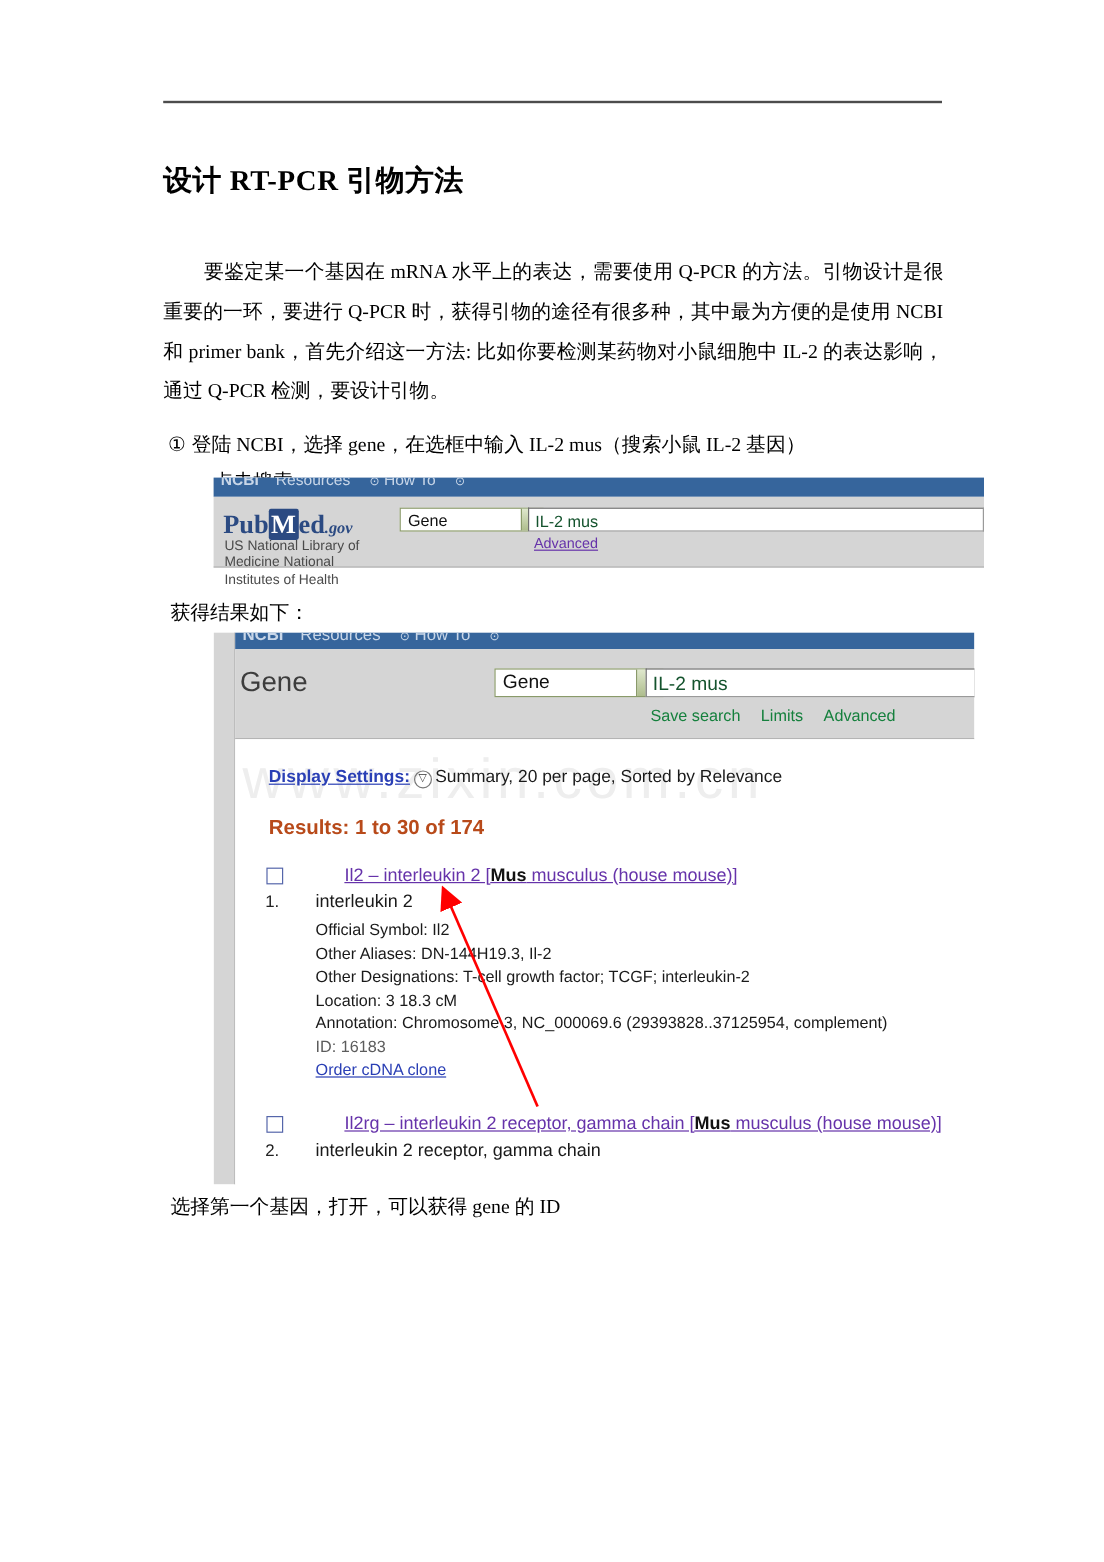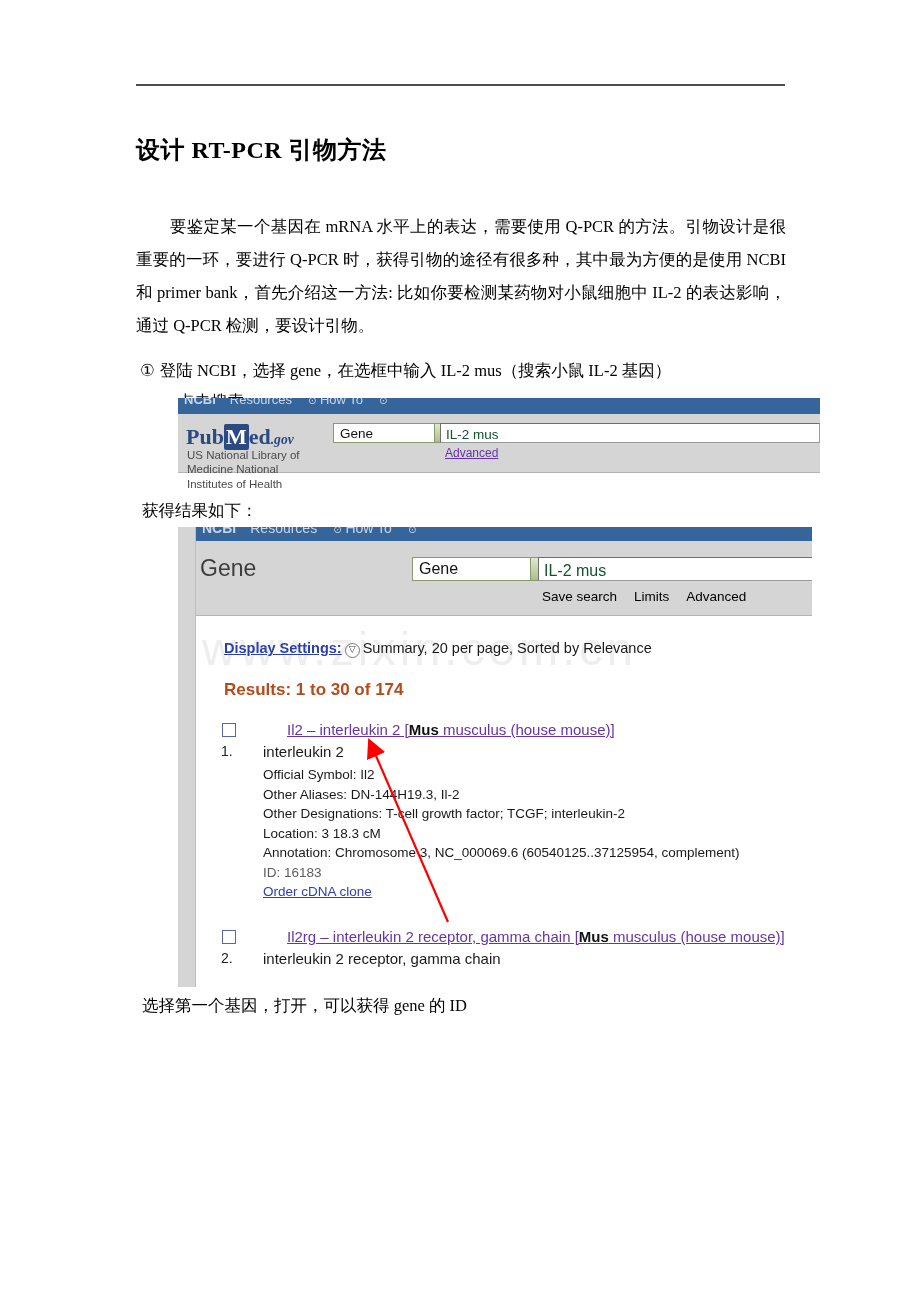--- a/index.html
+++ b/index.html
@@ -162,21 +162,21 @@
     color: #14532d;
   }
   .q-input span { padding-left: 5px; }
 
   .link-row {
     position: absolute;
     font-family: "Liberation Sans", "DejaVu Sans", sans-serif;
     color: #2a3fb5;
     white-space: nowrap;
   }
-  .link-row a { color: #000000; text-decoration: none; }
+  .link-row a { color: #15803d; text-decoration: none; }
   .link-row .ul { text-decoration: underline; color: #6633aa; }
 
   
   #shot1 {
     position: absolute;
     left: 178px;
     top: 398px;
     width: 642px;
     height: 95px;
     background: #ffffff;
@@ -432,21 +432,21 @@
     <div class="result" id="result1">
       <div class="res-check"></div>
       <div class="res-num">1.</div>
       <div class="res-title"><span>Il2 – interleukin 2 [</span><b>Mus</b><span> musculus (house mouse)]</span></div>
       <div class="res-desc">interleukin 2</div>
       <div class="res-fields">
         <div>Official Symbol: Il2</div>
         <div>Other Aliases: DN-144H19.3, Il-2</div>
         <div>Other Designations: T-cell growth factor; TCGF; interleukin-2</div>
         <div>Location: 3 18.3 cM</div>
-        <div>Annotation: Chromosome 3, NC_000069.6 (60540125..37125954, complement)</div>
+        <div>Annotation: Chromosome 3, NC_000069.6 (29393828..37125954, complement)</div>
         <div class="dim">ID: 16183</div>
         <div class="order-link">Order cDNA clone</div>
       </div>
     </div>
 
     <div class="result" id="result2">
       <div class="res-check"></div>
       <div class="res-num">2.</div>
       <div class="res-title"><span>Il2rg – interleukin 2 receptor, gamma chain [</span><b>Mus</b><span> musculus (house mouse)]</span></div>
       <div class="res-desc">interleukin 2 receptor, gamma chain</div>

